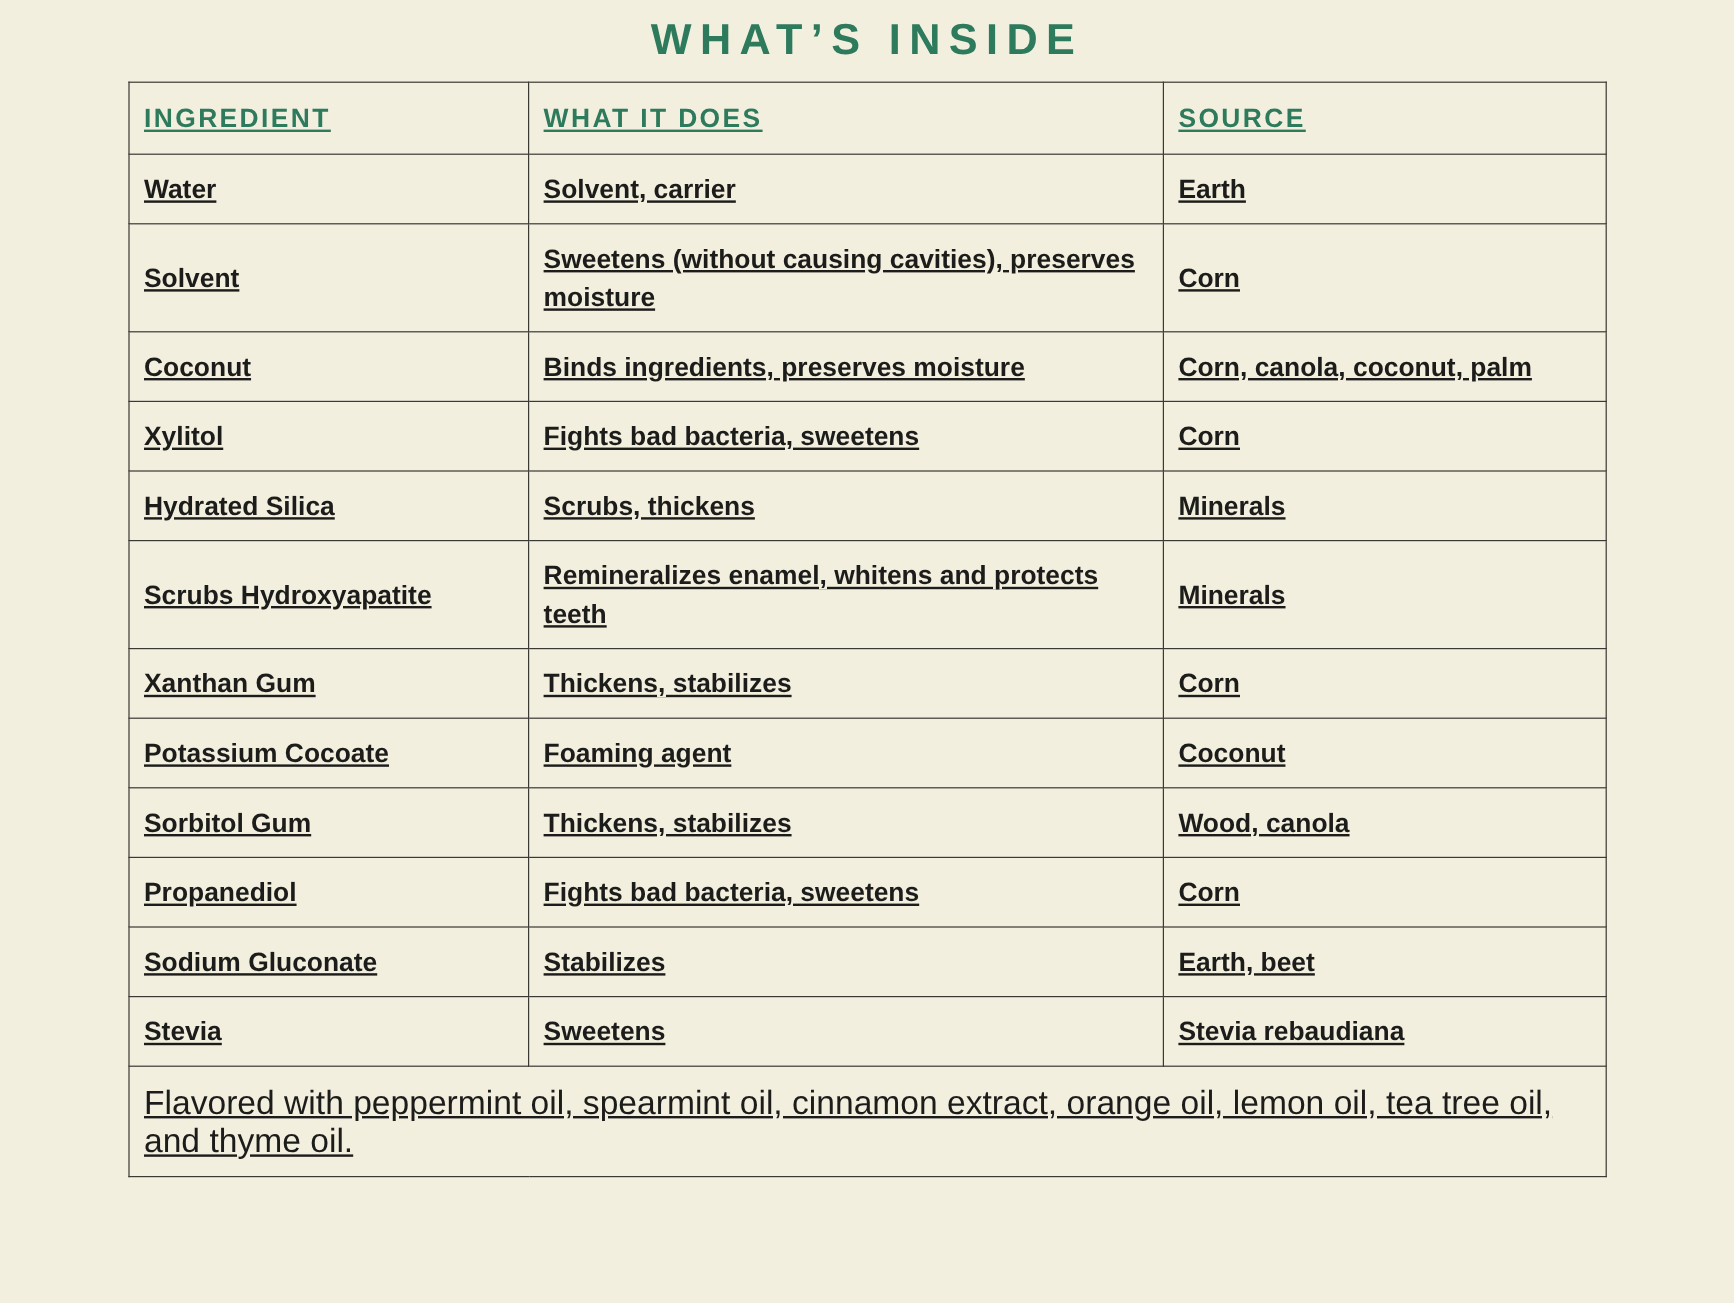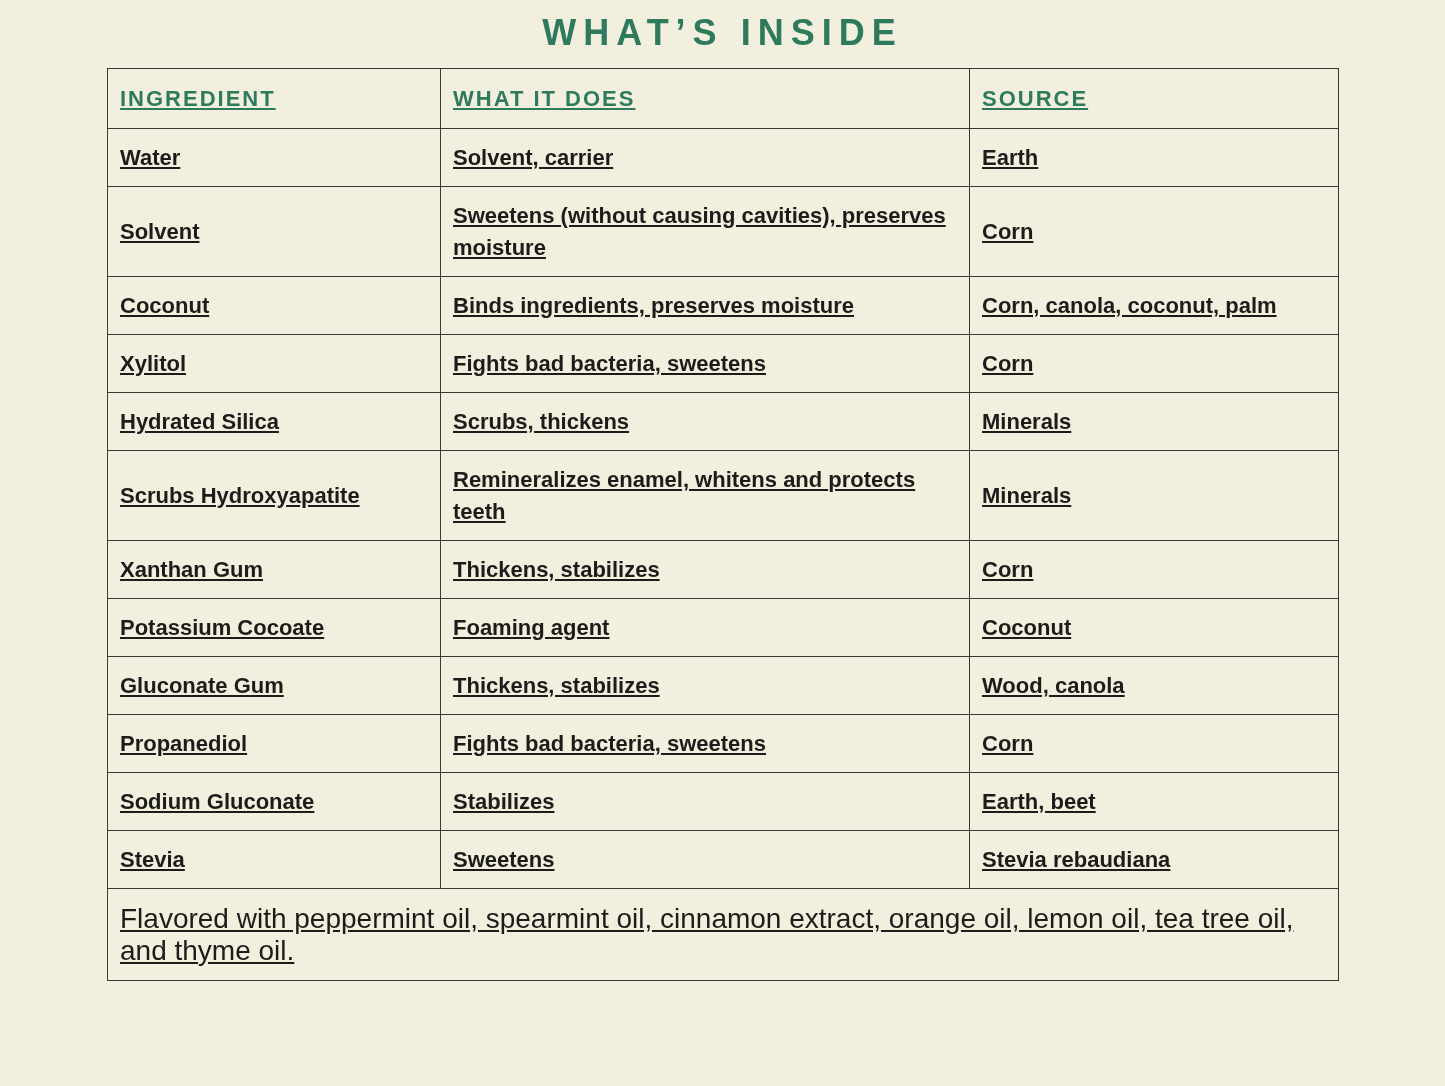--- a/index.html
+++ b/index.html
@@ -120,21 +120,21 @@
         <td>Xanthan Gum</td>
         <td>Thickens, stabilizes</td>
         <td>Corn</td>
       </tr>
       <tr>
         <td>Potassium Cocoate</td>
         <td>Foaming agent</td>
         <td>Coconut</td>
       </tr>
       <tr>
-        <td>Gluconate Gum</td>
+        <td>Sorbitol Gum</td>
         <td>Thickens, stabilizes</td>
         <td>Wood, canola</td>
       </tr>
       <tr>
         <td>Propanediol</td>
         <td>Fights bad bacteria, sweetens</td>
         <td>Corn</td>
       </tr>
       <tr>
         <td>Sodium Gluconate</td>

